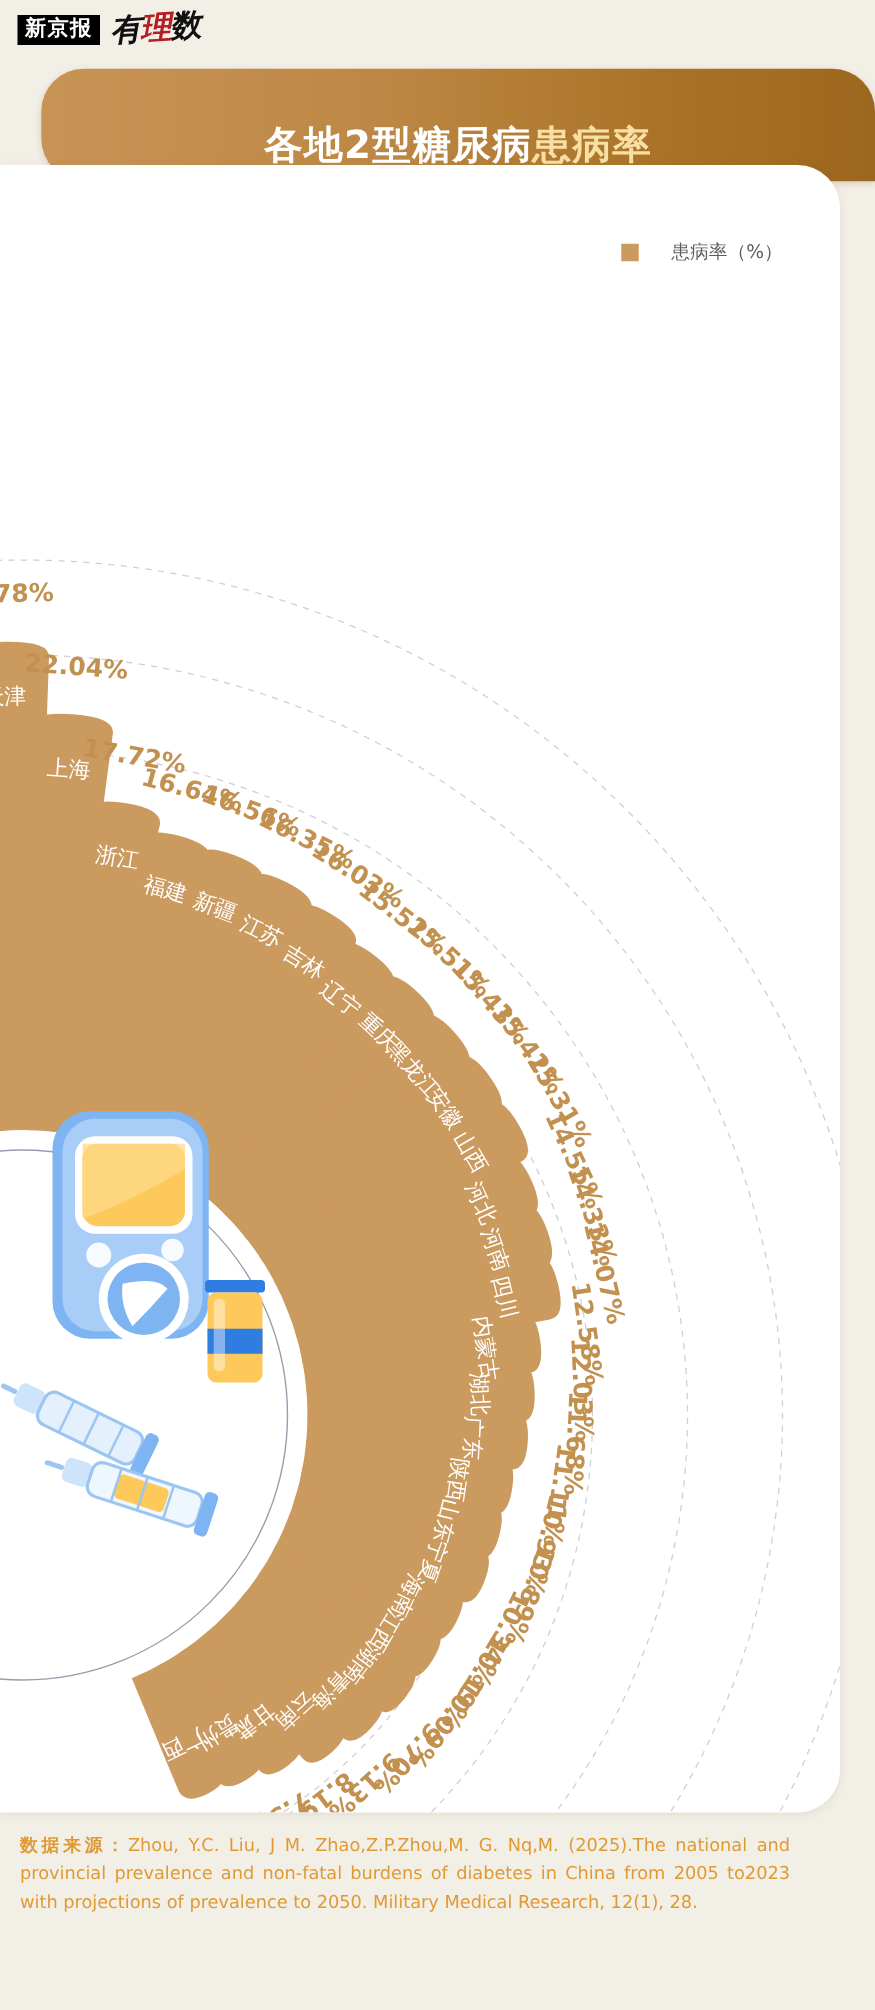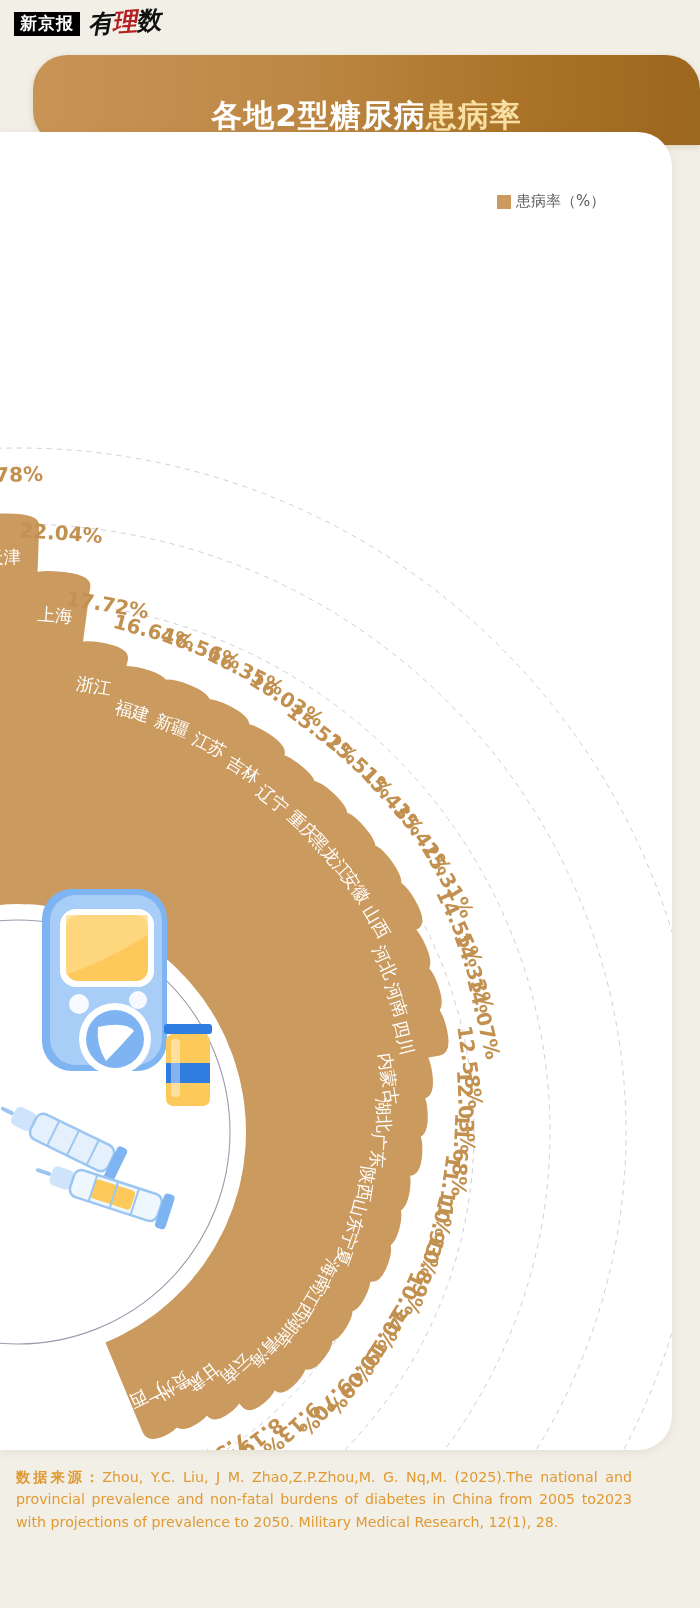--- a/index.html
+++ b/index.html
@@ -46,21 +46,21 @@
   .card{
     position:absolute;left:0;top:132px;width:672px;height:1318px;
     background:#ffffff;border-radius:0 34px 34px 0;
     z-index:20;overflow:hidden;
     box-shadow:0 2px 8px rgba(120,90,40,0.10);
   }
   .chart-svg{position:absolute;left:0;top:0;}
 
   .legend{
     position:absolute;left:497px;top:192px;
-    display:flex;align-items:center;gap:5px;z-index:25;
+    display:flex;align-items:center;gap:26px;z-index:25;
   }
   .legend-swatch{width:14px;height:14px;background:#cb9a5f;display:block;}
   .legend-label{
     font-size:15px;color:#5d5d5d;
     font-family:"DejaVu Sans","Liberation Sans",sans-serif;white-space:nowrap;
   }
 
   .source{
     position:absolute;left:0;top:1466px;width:648px;
     padding:0 16px;box-sizing:border-box;z-index:30;

